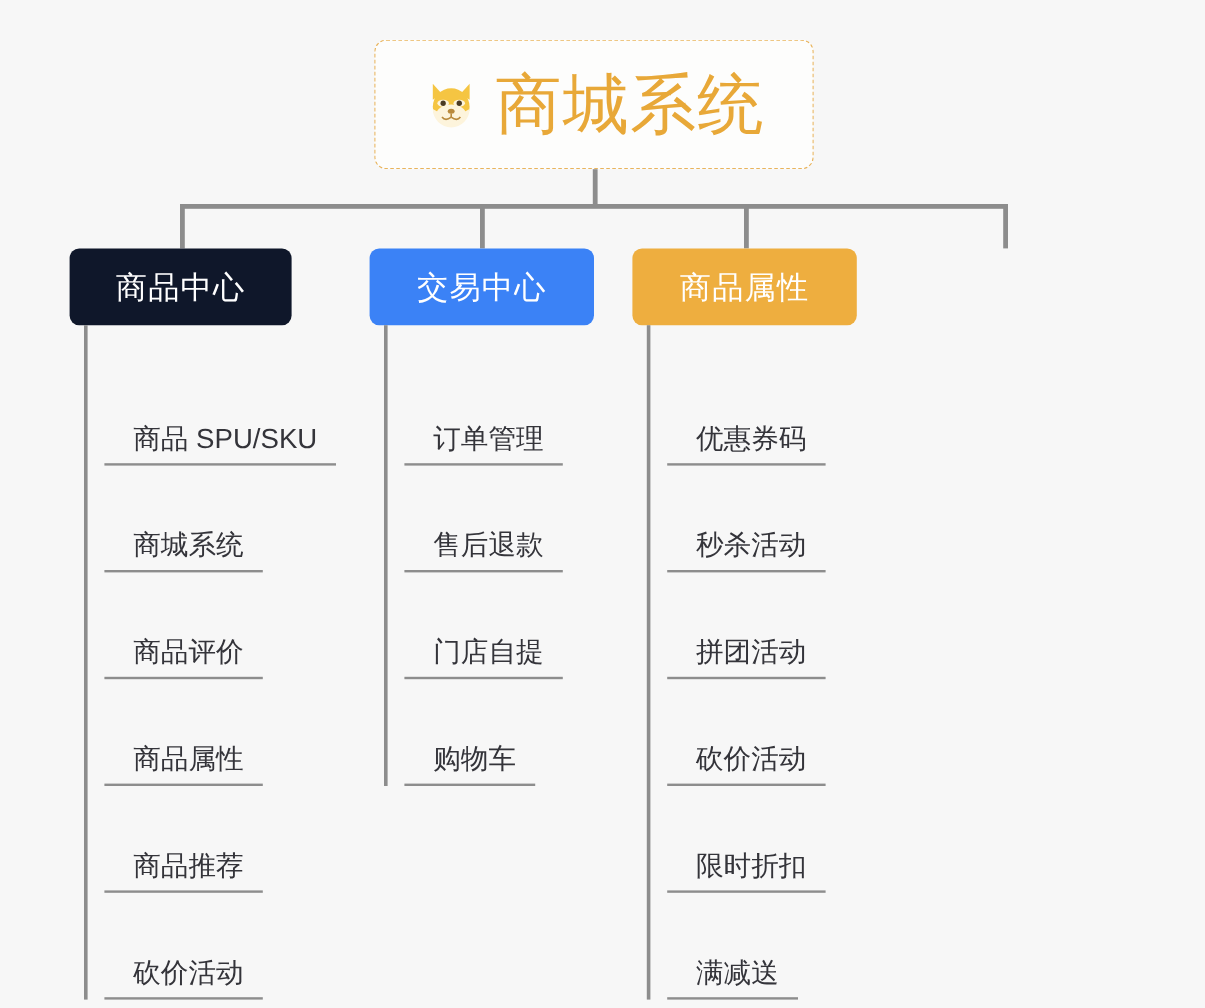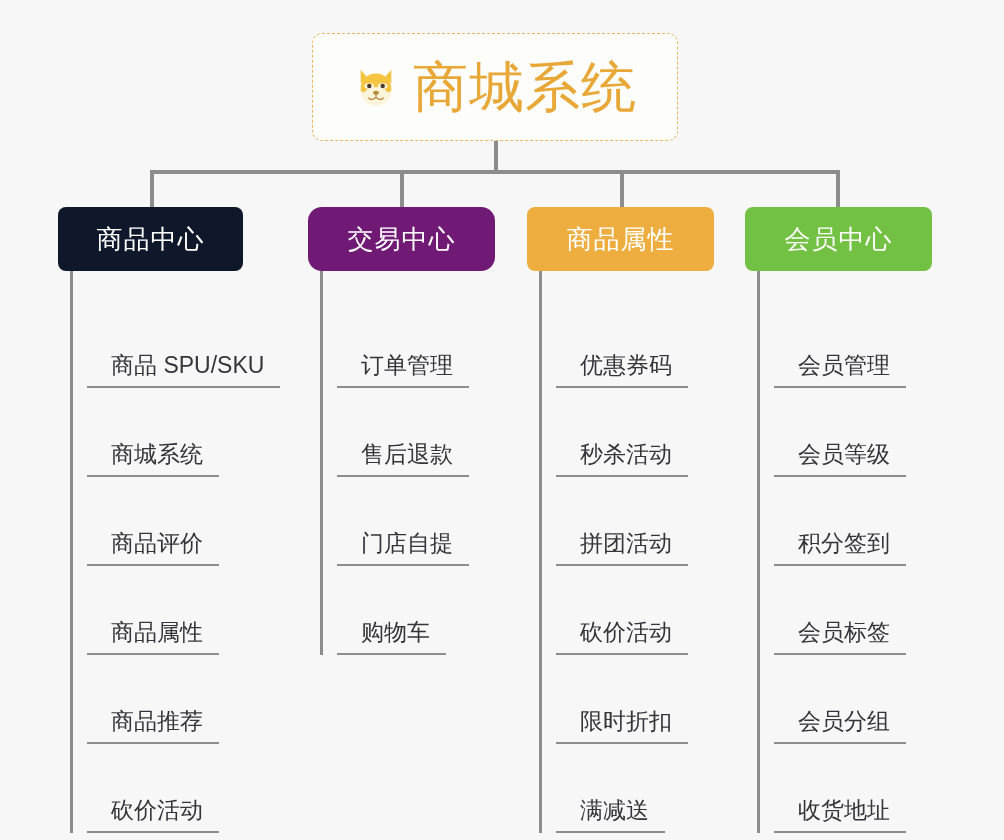--- a/index.html
+++ b/index.html
@@ -176,21 +176,21 @@
       <div class="leaf">
         <span class="leaf-text">商品推荐</span>
       </div>
       <div class="leaf">
         <span class="leaf-text">砍价活动</span>
       </div>
     </div>
   </div>
 
   <div class="column" style="left:308px;">
-    <div class="col-header col-header-red" style="background:#701a75;border-radius:14px;">
+    <div class="col-header col-header-red" style="background:#3b82f6;">
       <span>交易中心</span>
     </div>
     <div class="leaf-list">
       <div class="leaf">
         <span class="leaf-text">订单管理</span>
       </div>
       <div class="leaf">
         <span class="leaf-text">售后退款</span>
       </div>
       <div class="leaf">
@@ -221,39 +221,14 @@
       </div>
       <div class="leaf">
         <span class="leaf-text">限时折扣</span>
       </div>
       <div class="leaf">
         <span class="leaf-text">满减送</span>
       </div>
     </div>
   </div>
 
-  <div class="column" style="left:745px;">
-    <div class="col-header col-header-green" style="background:#72c143;">
-      <span>会员中心</span>
-    </div>
-    <div class="leaf-list">
-      <div class="leaf">
-        <span class="leaf-text">会员管理</span>
-      </div>
-      <div class="leaf">
-        <span class="leaf-text">会员等级</span>
-      </div>
-      <div class="leaf">
-        <span class="leaf-text">积分签到</span>
-      </div>
-      <div class="leaf">
-        <span class="leaf-text">会员标签</span>
-      </div>
-      <div class="leaf">
-        <span class="leaf-text">会员分组</span>
-      </div>
-      <div class="leaf">
-        <span class="leaf-text">收货地址</span>
-      </div>
-    </div>
-  </div>
 
 </div>
 
 </body></html>

